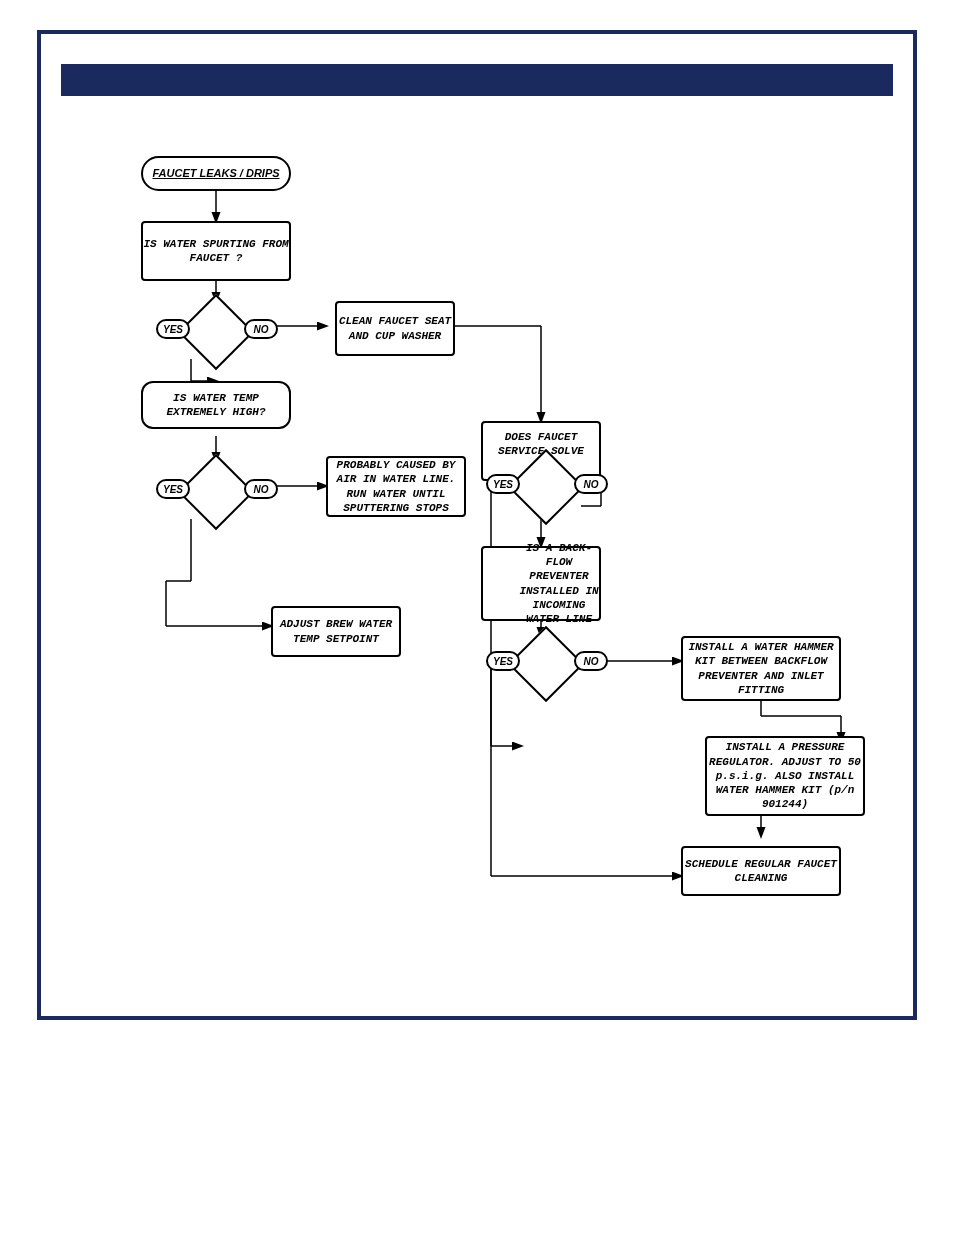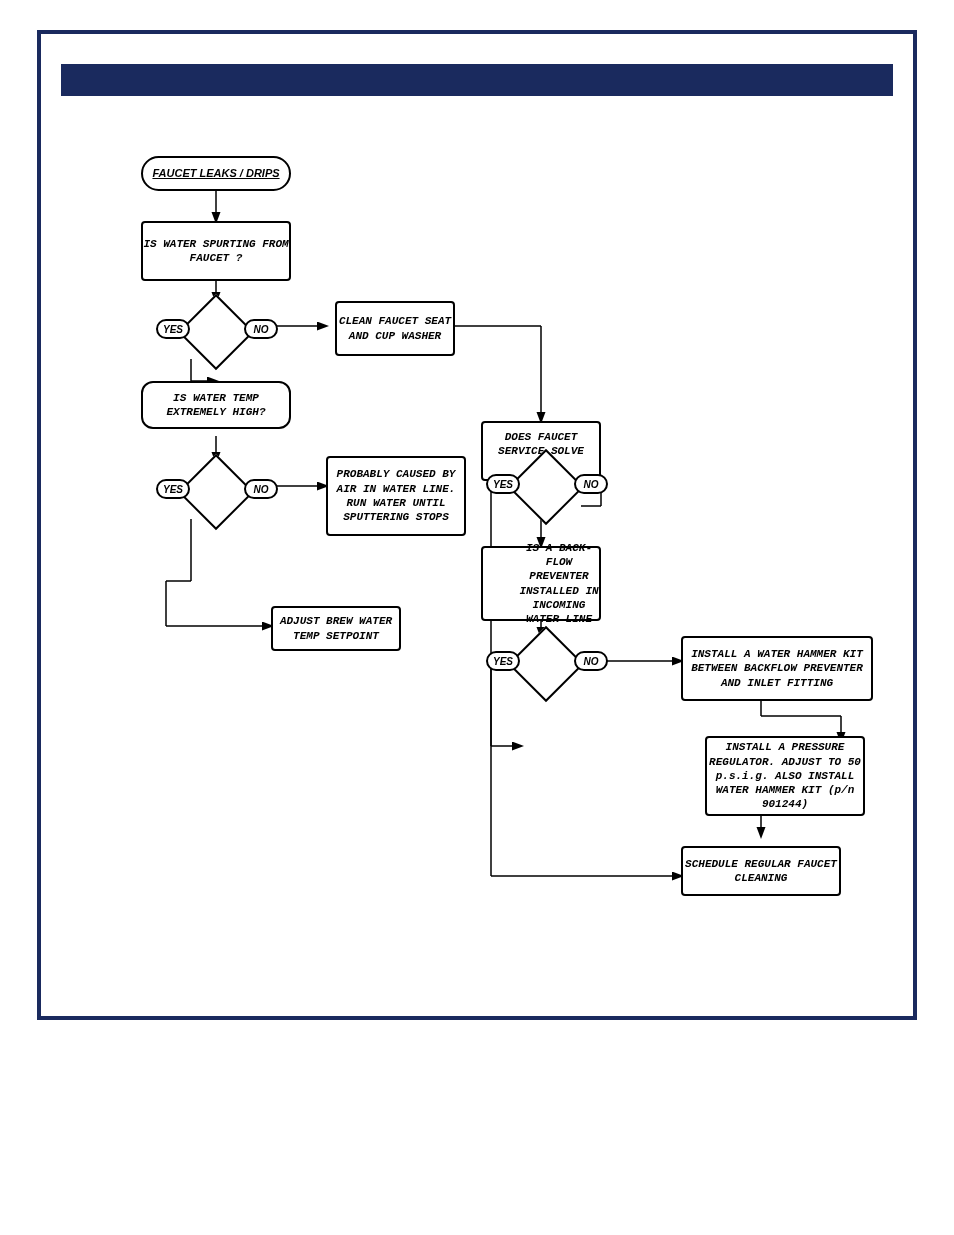--- a/index.html
+++ b/index.html
@@ -193,37 +193,37 @@
 
       <div class="shape shape-rect" style="left:420px; top:295px; width:120px; height:60px; border-radius:4px; font-size:11px;">DOES FAUCET SERVICE SOLVE PROBLEM</div>
 
       <div class="shape shape-rect" style="left:80px; top:255px; width:150px; height:48px; border-radius:12px; font-size:11px;">IS WATER TEMP EXTREMELY HIGH?</div>
 
       <div class="shape-diamond" style="left:120px; top:338px; width:70px; height:55px;">
       </div>
       <div class="diamond-yes" style="left:95px; top:353px;">YES</div>
       <div class="diamond-no" style="left:183px; top:353px;">NO</div>
 
-      <div class="shape shape-rect" style="left:265px; top:330px; width:140px; height:80px; border-radius:4px; font-size:11px;">PROBABLY CAUSED BY AIR IN WATER LINE. RUN WATER UNTIL SPUTTERING STOPS</div>
-
-      <div class="shape shape-rect" style="left:210px; top:480px; width:130px; height:45px; border-radius:4px; font-size:11px;">ADJUST BREW WATER TEMP SETPOINT</div>
+      <div class="shape shape-rect" style="left:265px; top:330px; width:140px; height:61px; border-radius:4px; font-size:11px;">PROBABLY CAUSED BY AIR IN WATER LINE. RUN WATER UNTIL SPUTTERING STOPS</div>
+
+      <div class="shape shape-rect" style="left:210px; top:480px; width:130px; height:51px; border-radius:4px; font-size:11px;">ADJUST BREW WATER TEMP SETPOINT</div>
 
       <div class="shape-diamond" style="left:450px; top:333px; width:70px; height:55px;">
       </div>
       <div class="diamond-yes" style="left:425px; top:348px;">YES</div>
       <div class="diamond-no" style="left:513px; top:348px;">NO</div>
 
       <div class="shape shape-rect" style="left:420px; top:420px; width:120px; height:75px; border-radius:4px; font-size:11px;padding-left:36px;">IS A BACK-FLOW PREVENTER INSTALLED IN INCOMING WATER LINE</div>
 
       <div class="shape-diamond" style="left:450px; top:510px; width:70px; height:55px;">
       </div>
       <div class="diamond-yes" style="left:425px; top:525px;">YES</div>
       <div class="diamond-no" style="left:513px; top:525px;">NO</div>
 
-      <div class="shape shape-rect" style="left:620px; top:510px; width:192px; height:65px; border-radius:4px; font-size:11px;">INSTALL A WATER HAMMER KIT BETWEEN BACKFLOW PREVENTER AND INLET FITTING</div>
+      <div class="shape shape-rect" style="left:620px; top:510px; width:160px; height:65px; border-radius:4px; font-size:11px;">INSTALL A WATER HAMMER KIT BETWEEN BACKFLOW PREVENTER AND INLET FITTING</div>
 
       <div class="shape shape-rect" style="left:620px; top:610px; width:160px; height:80px; border-radius:4px; font-size:11px;margin-left:24px;">INSTALL A PRESSURE REGULATOR. ADJUST TO 50 p.s.i.g. ALSO INSTALL WATER HAMMER KIT (p/n 901244)</div>
 
       <div class="shape shape-rect" style="left:620px; top:720px; width:160px; height:50px; border-radius:4px; font-size:11px;">SCHEDULE REGULAR FAUCET CLEANING</div>
 
     </div>
   </div>
 </div>
 
 </body></html>

